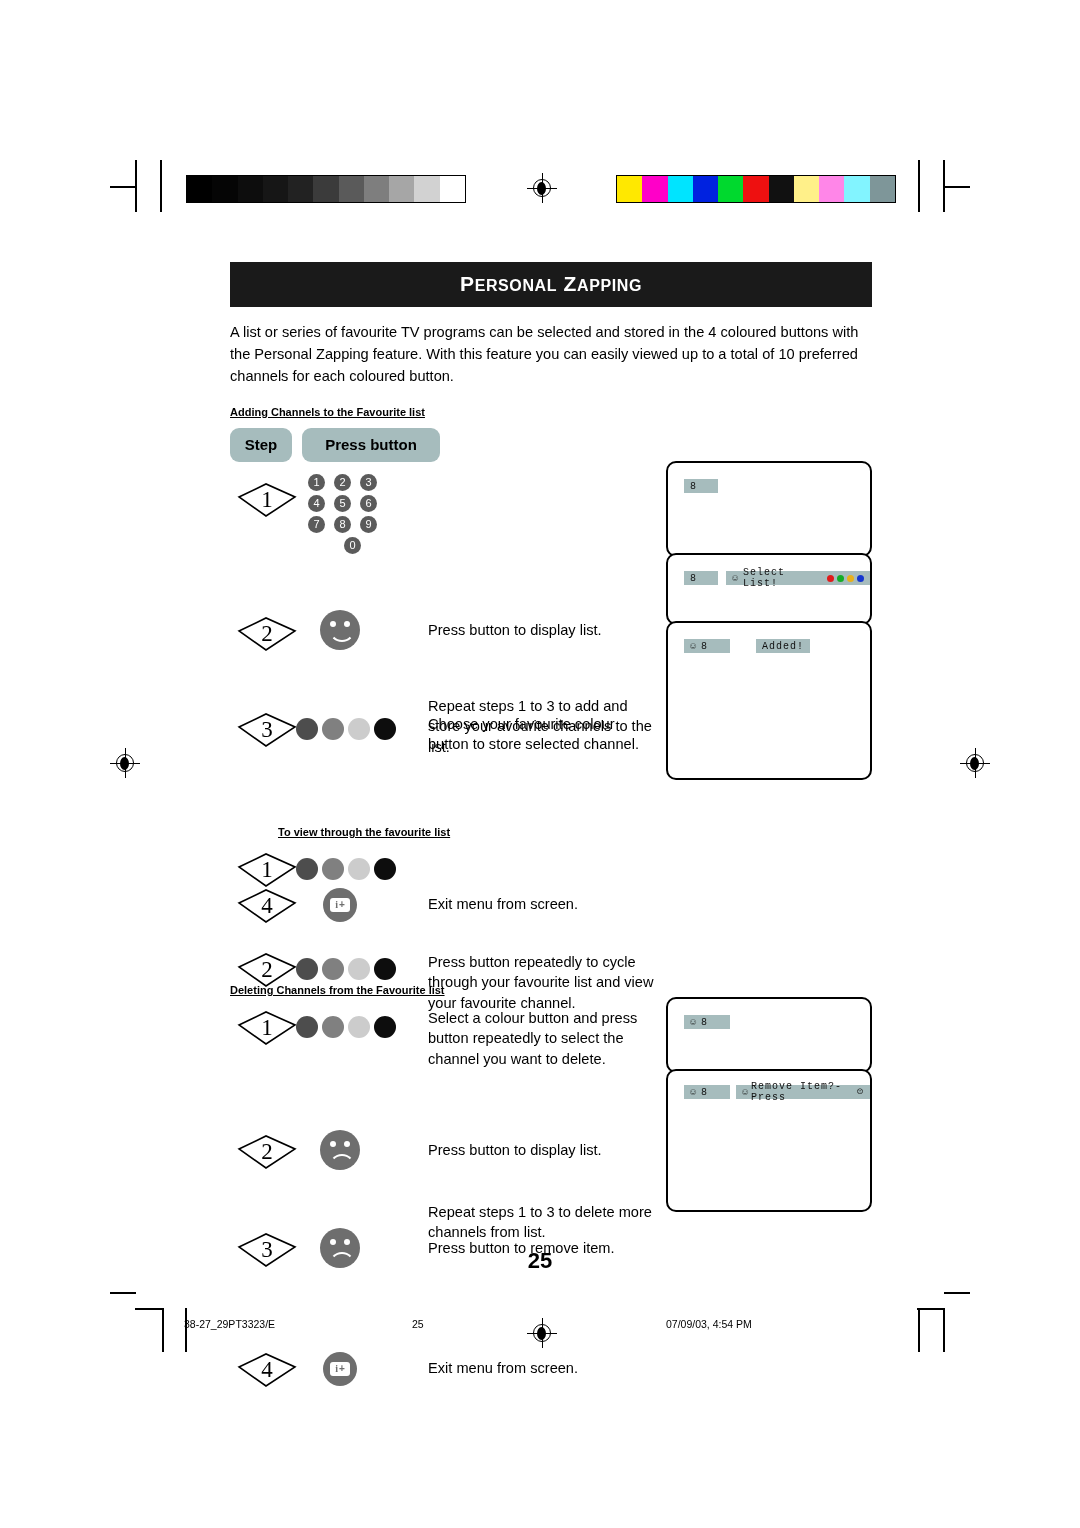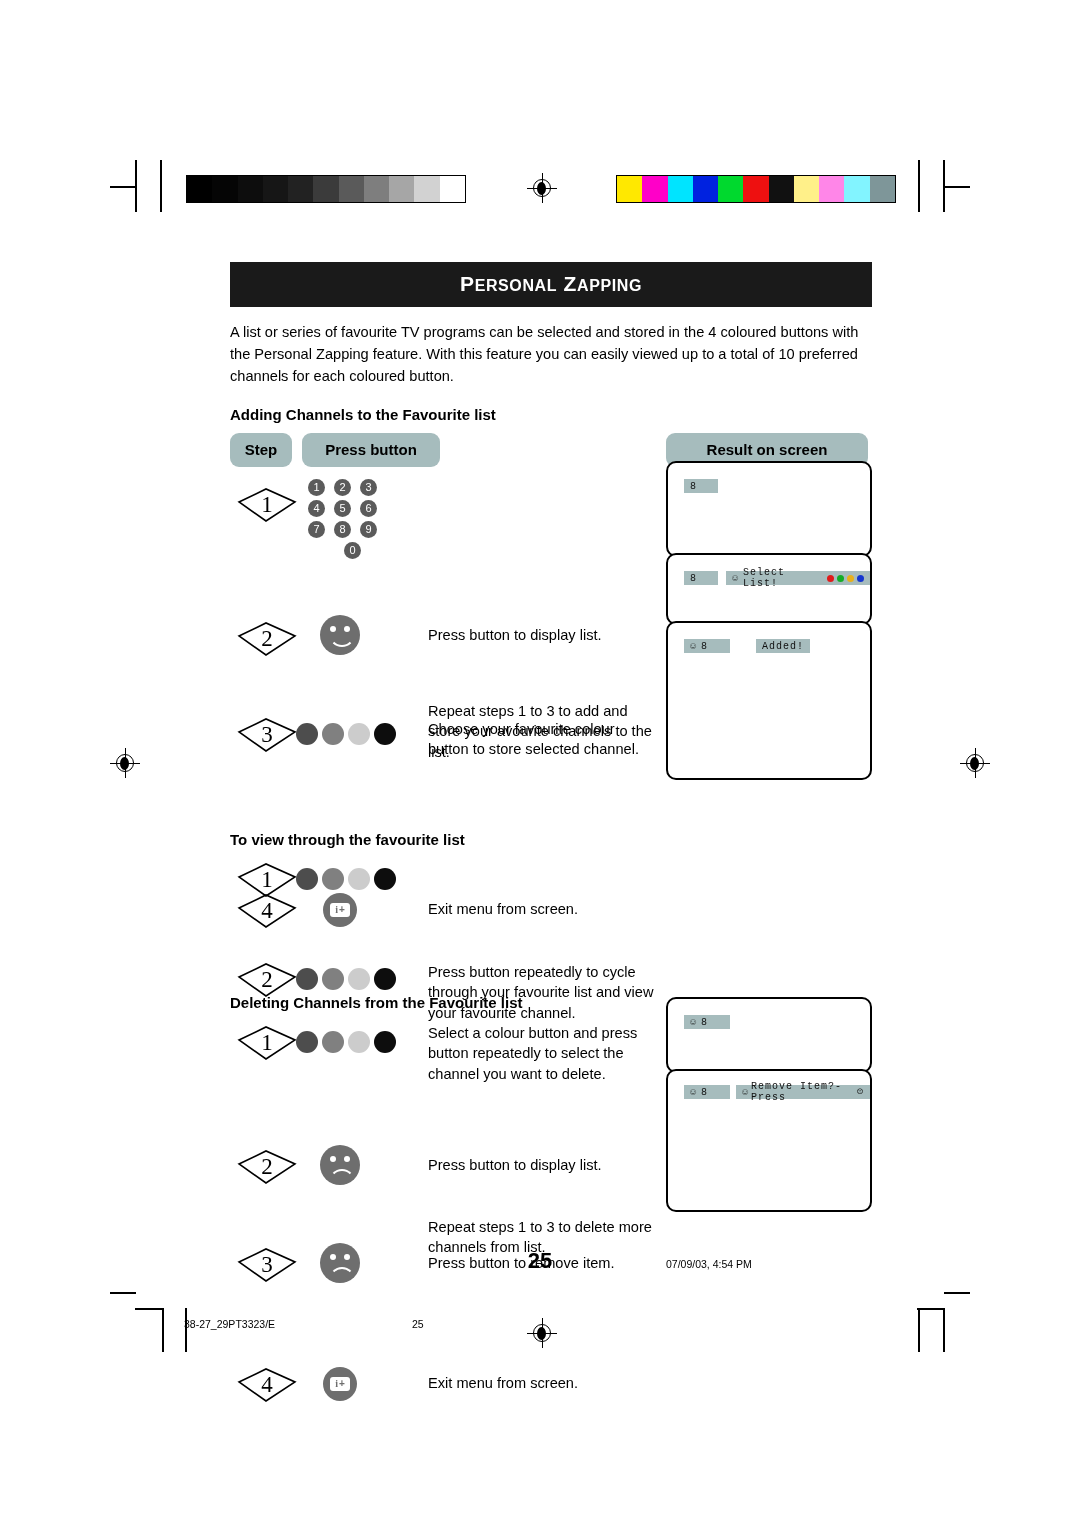--- a/index.html
+++ b/index.html
@@ -68,23 +68,24 @@
   .title-bar .sc  { font-size: 16px; }
 
   .intro {
     margin-top: 15px;
     font-size: 14.6px;
     line-height: 1.5;
     color: #000;
   }
 
   h2.section {
-    font-size: 15px;
+    font-size: 11px;
     font-weight: bold;
     margin: 18px 0 10px;
+    text-decoration: underline;
   }
 
   
   .badge-row { position: relative; height: 34px; margin-bottom: 12px; }
   .badge {
     background: #a6bcbd;
     border-radius: 9px;
     font-weight: bold;
     font-size: 15px;
     color: #000;
@@ -320,21 +321,20 @@
     <span class="cap">Z</span><span class="sc">APPING</span>
   </div>
 
   <p class="intro">A list or series of favourite TV programs can be selected and stored in the 4 coloured buttons with the Personal Zapping feature. With this feature you can easily viewed up to a total of 10 preferred channels for each coloured button.</p>
 
   <h2 class="section">Adding Channels to the Favourite list</h2>
 
   <div class="badge-row">
     <div class="badge badge-step">Step</div>
     <div class="badge badge-press">Press button</div>
-    <div class="badge badge-result">Result on screen</div>
   </div>
 
   <div class="steps" style="height:360px;">
 
     <div class="row" style="top:0;">
       <div class="diamond" style="top:6px;">
         <svg width="62" height="40" viewBox="0 0 62 40">
             <path d="M3 17 L30 4 L59 17 L30 36 Z" fill="none" stroke="#000" stroke-width="1.6"></path>
           </svg>
         <span class="num">1</span>
@@ -412,21 +412,21 @@
           <span class="plate">
             <span class="i">i</span>
               <span>+</span>
           </span>
         </div>
       </div>
       <div class="desc" style="top:12px;">Exit menu from screen.</div>
     </div>
   </div>
 
-  <h2 class="section" style="margin-top:-8px;">To view through the favourite list</h2>
+  <h2 class="section" style="margin-top:-8px;margin-left:48px;">To view through the favourite list</h2>
 
   <div class="steps" style="height:130px;">
 
     <div class="row" style="top:0;">
       <div class="diamond" style="top:2px;">
         <svg width="62" height="40" viewBox="0 0 62 40">
             <path d="M3 17 L30 4 L59 17 L30 36 Z" fill="none" stroke="#000" stroke-width="1.6"></path>
           </svg>
         <span class="num">1</span>
       </div>
@@ -595,13 +595,13 @@
       <span>Remove Item?- Press</span>
       <span>☹</span>
     </span>
   </div>
 </div>
 
 <div class="page-number">25</div>
 
 <div class="footer-text" style="left:184px;top:1318px;">38-27_29PT3323/E</div>
 <div class="footer-text" style="left:412px;top:1318px;">25</div>
-<div class="footer-text" style="left:666px;top:1258px;">07/09/03, 4:54 PM</div>
+<div class="footer-text" style="left:666px;top:1318px;">07/09/03, 4:54 PM</div>
 
 </body></html>

